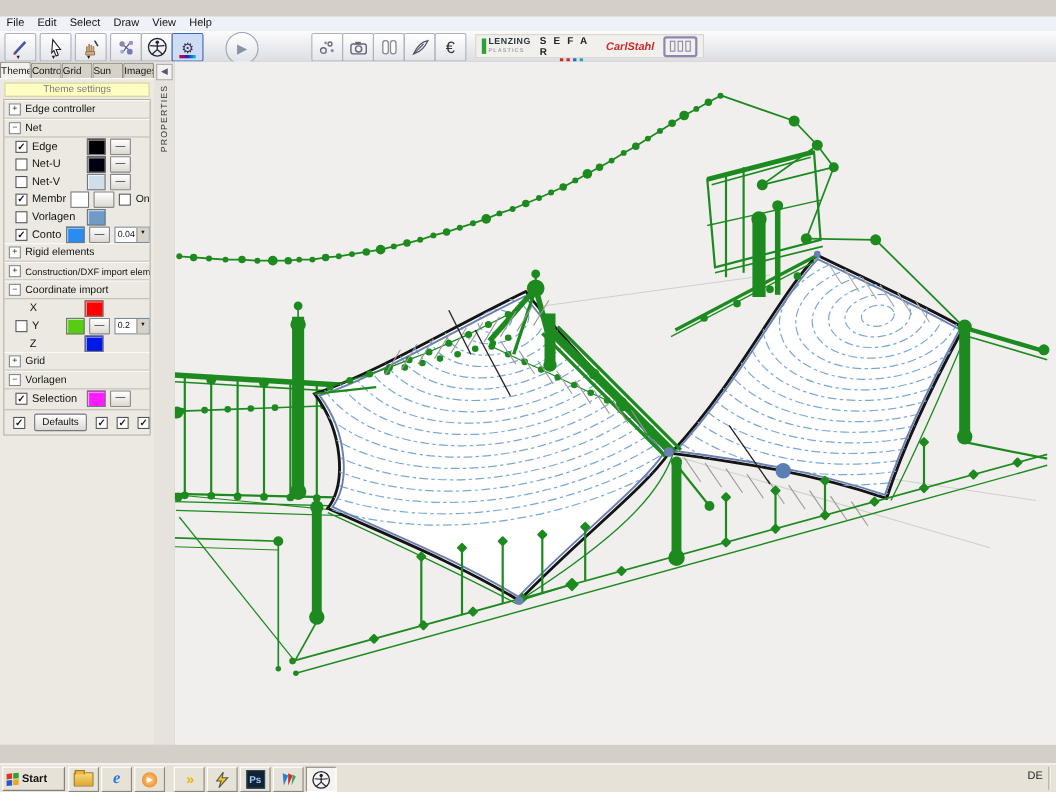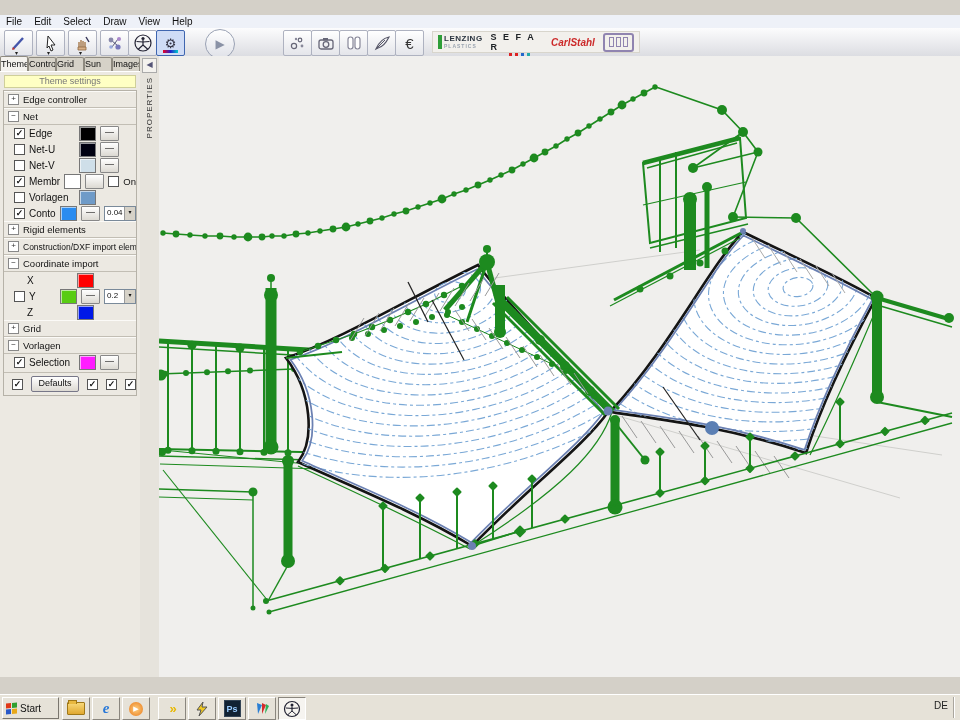--- a/index.html
+++ b/index.html
@@ -82,21 +82,21 @@
   .viewport svg{display:block;width:100%;height:100%;}
   
   .statusbar{position:absolute;left:0;right:0;bottom:25px;height:18px;background:#d4d0c8;font-size:9.5px;}
   .sfield{position:absolute;top:2px;height:12px;border:1px solid;border-color:#8a867e #fff #fff #8a867e;
     background:#d4d0c8;padding:0 3px;line-height:12px;color:#111;overflow:hidden;}
   .minibox{position:absolute;left:141px;top:2px;width:15px;height:12px;background:#fff;border:1px solid #999;}
   
   .taskbar{position:absolute;left:0;right:0;bottom:0;height:25px;background:#e6e2d8;border-top:1px solid #fff;}
   .startbtn{position:absolute;left:2px;top:2px;height:20px;width:52px;border:1px solid;
     border-color:#fff #7a766e #7a766e #fff;background:#e6e2d8;display:flex;align-items:center;gap:3px;
-    padding-left:3px;font-size:10px;font-weight:normal;color:#111;}
+    padding-left:3px;font-size:10px;font-weight:bold;color:#111;}
   .flag{width:11px;height:11px;display:grid;grid-template-columns:1fr 1fr;grid-template-rows:1fr 1fr;gap:1px;transform:skewY(-6deg);}
   .flag i:nth-child(1){background:#e03818}.flag i:nth-child(2){background:#30a030}
   .flag i:nth-child(3){background:#2858c8}.flag i:nth-child(4){background:#e8a818}
   .ql{position:absolute;top:2px;width:26px;height:21px;border:1px solid;border-color:#fff #8a867e #8a867e #fff;
     background:#e6e2d8;display:flex;align-items:center;justify-content:center;}
   .ql.pressed{border-color:#8a867e #fff #fff #8a867e;background:#f6f4f0;}
   .lang{position:absolute;right:12px;top:5px;font-size:10px;color:#222;}
   .trayline{position:absolute;right:6px;top:2px;bottom:2px;width:1px;background:#aaa69e;box-shadow:1px 0 0 #fff;}
   .folderic{width:16px;height:11px;background:linear-gradient(#f8d878,#e0a830);border:1px solid #a07818;border-radius:1px;position:relative;}
   .folderic::before{content:"";position:absolute;top:-3px;left:0;width:7px;height:3px;background:#e8b840;border:1px solid #a07818;border-bottom:none;}

